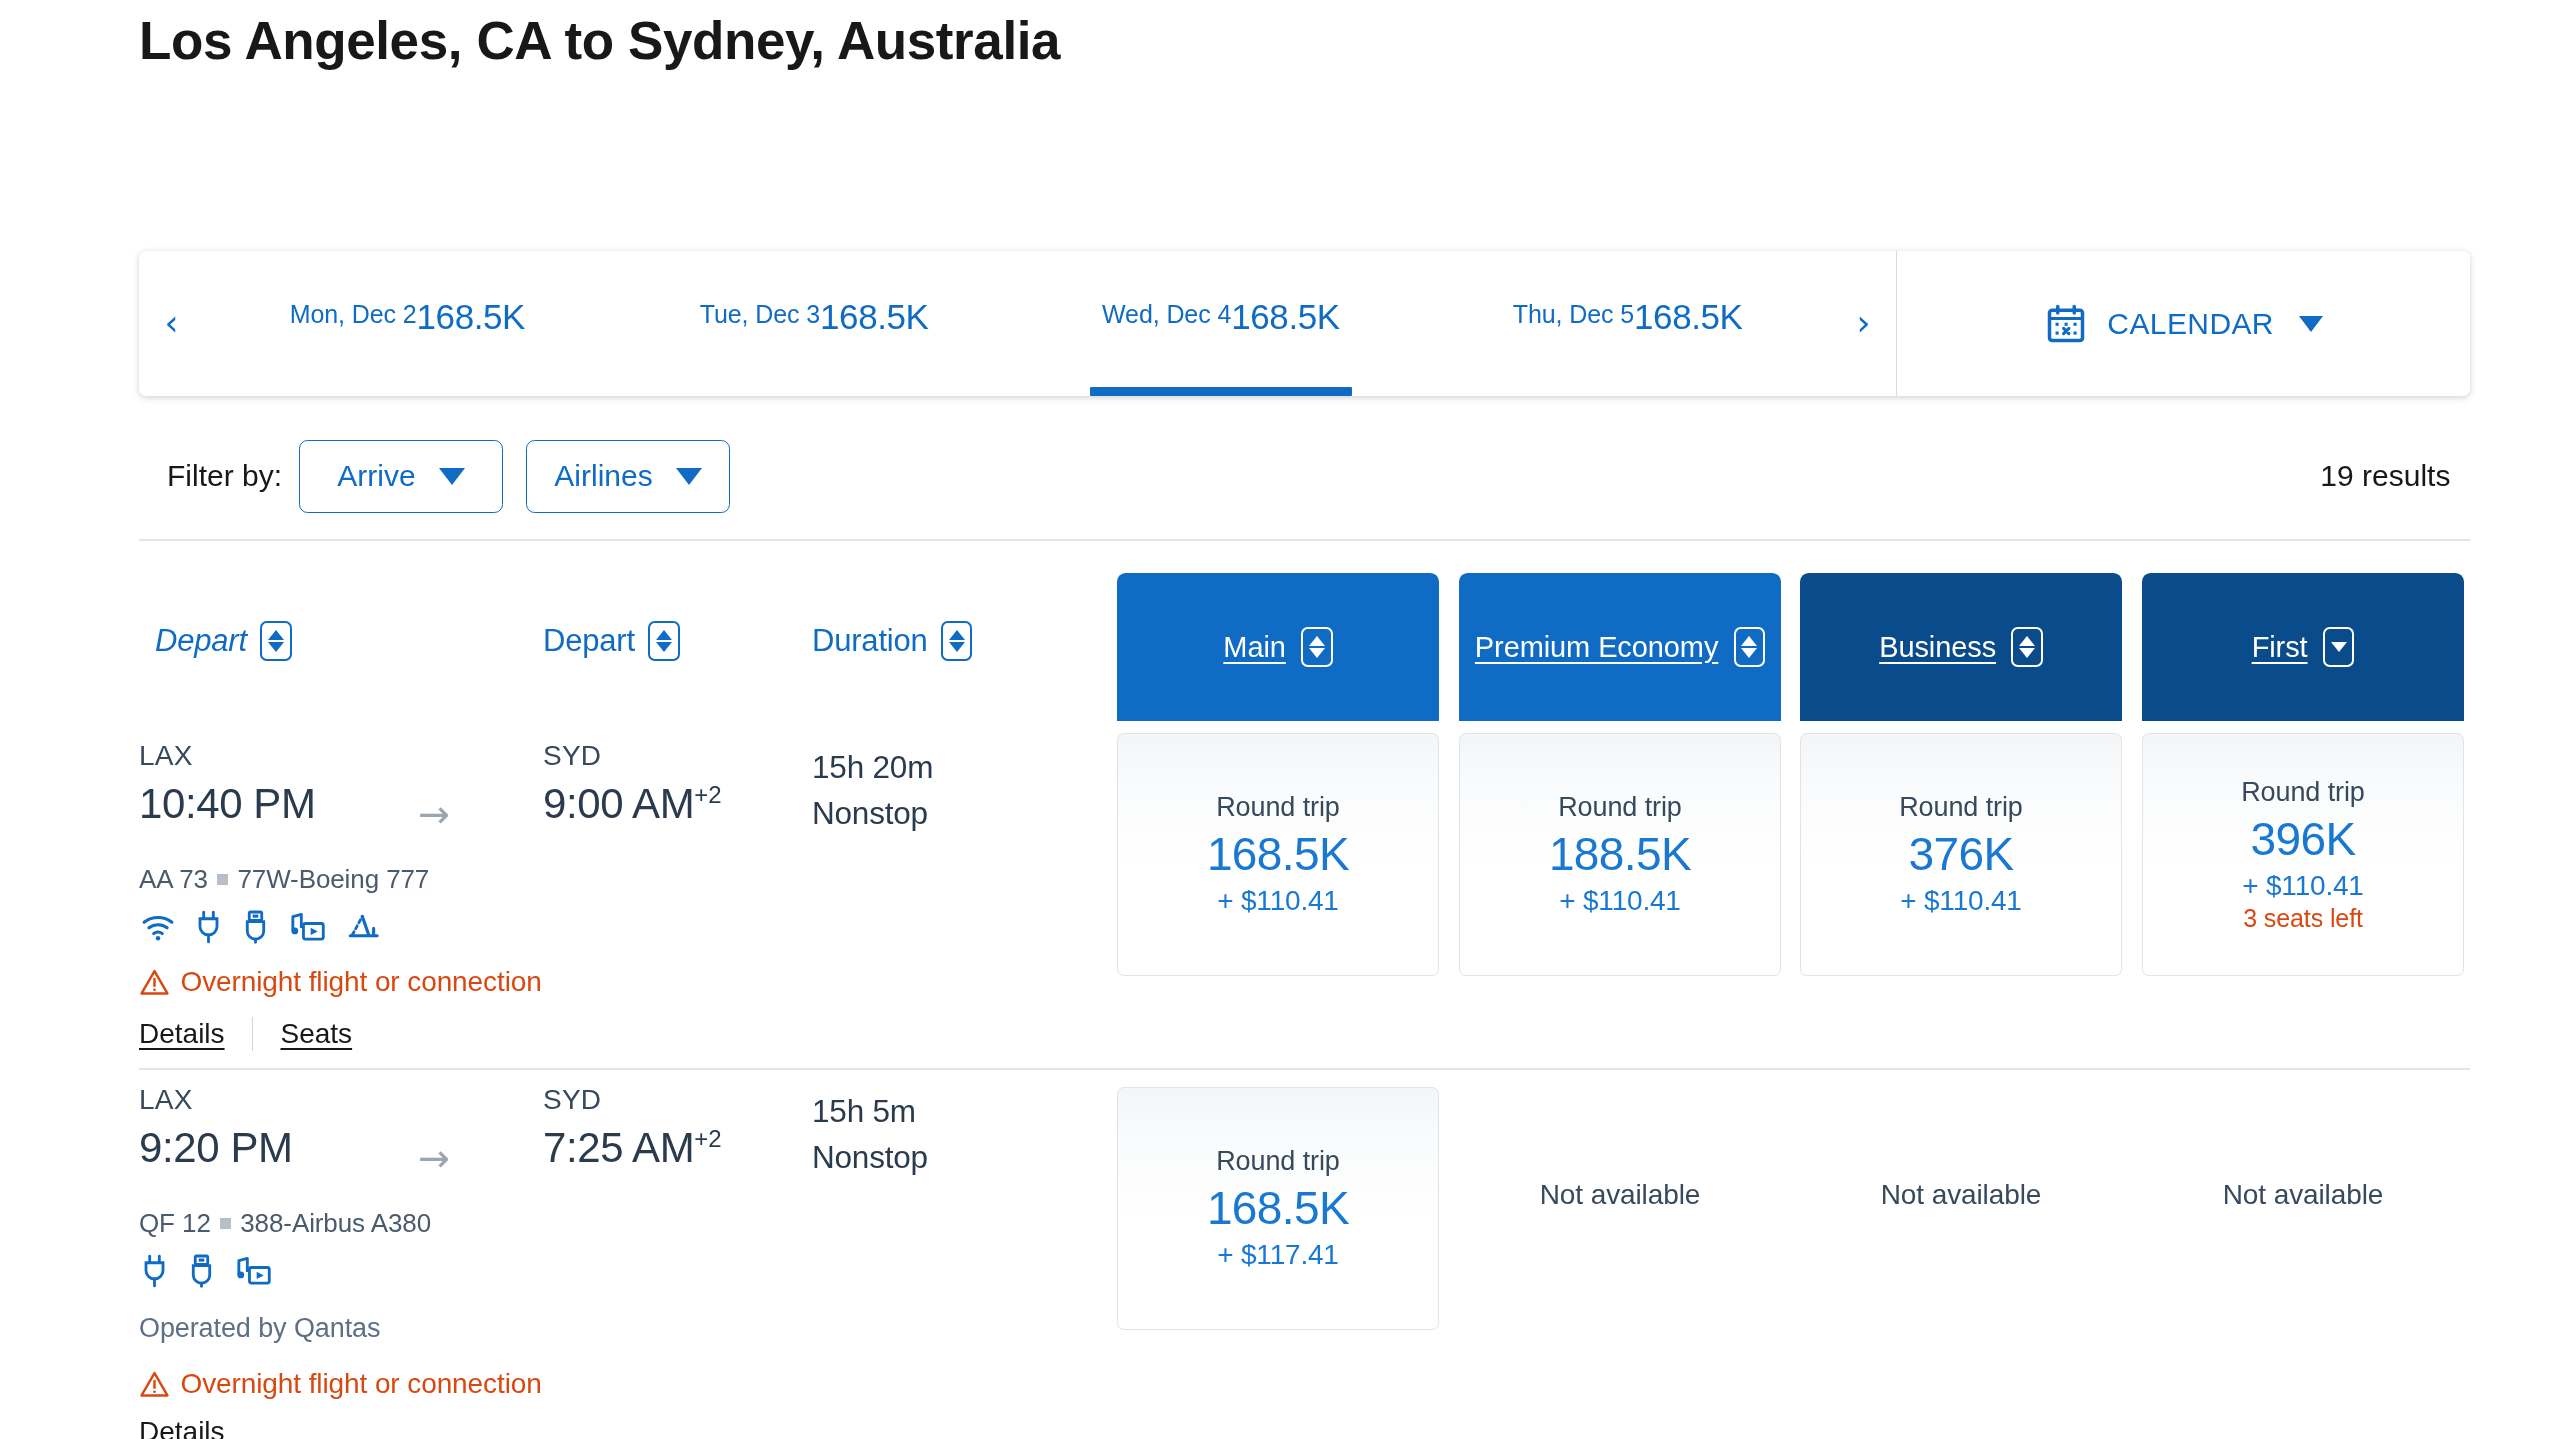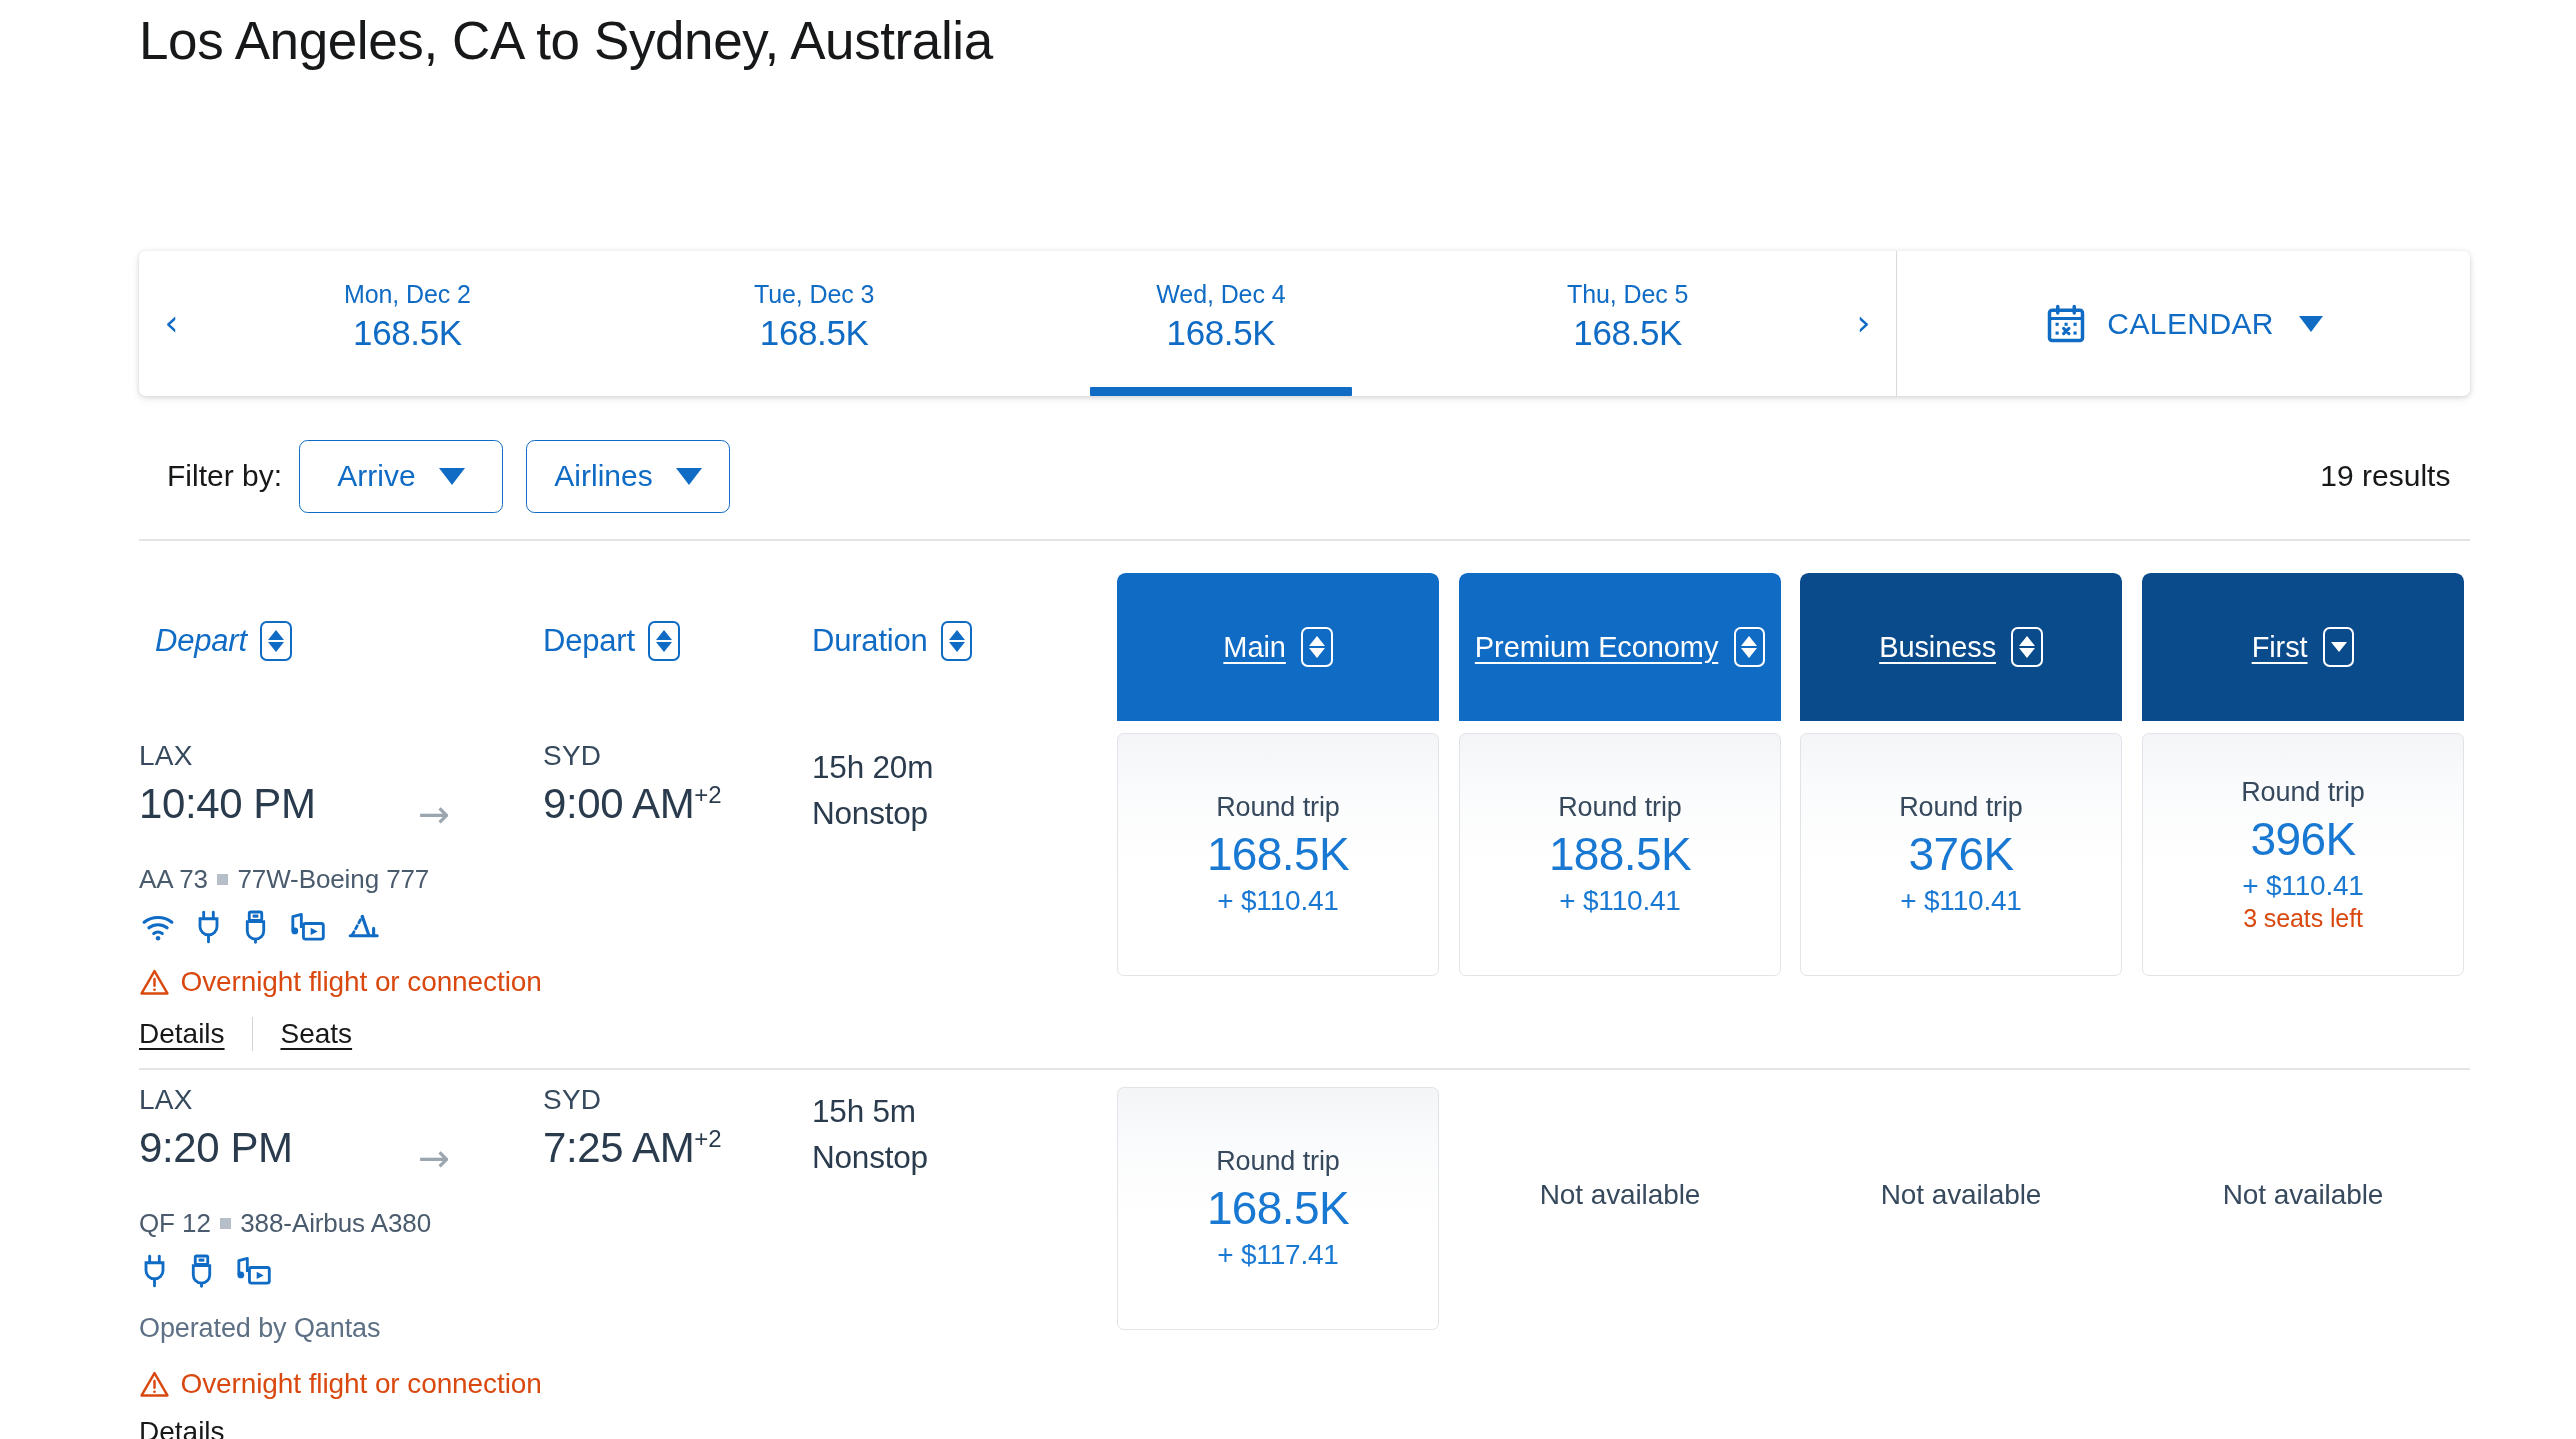--- a/index.html
+++ b/index.html
@@ -17,21 +17,21 @@
     width: 2576px;
     height: 1440px;
     background: #ffffff;
   }
 
   
   .header { padding: 9.5px 0 0 139px; }
 
   .route-title {
     font-size: 53px;
-    font-weight: 400;
+    font-weight: 700;
     color: #16181a;
     letter-spacing: -0.4px;
     line-height: 1.18;
   }
 
   .route-date {
     font-size: 39px;
     font-weight: 400;
     color: #5d7085;
     letter-spacing: -0.1px;
@@ -73,21 +73,21 @@
 
   .ds-days {
     flex: 1;
     display: flex;
     align-items: stretch;
   }
 
   .ds-day {
     flex: 1;
     display: flex;
-    flex-direction: column;
+    flex-direction: row;
     align-items: center;
     justify-content: center;
     position: relative;
     cursor: pointer;
     padding-bottom: 13.4px;
   }
 
   .ds-label {
     font-size: 25px;
     color: #0f6bc4;

